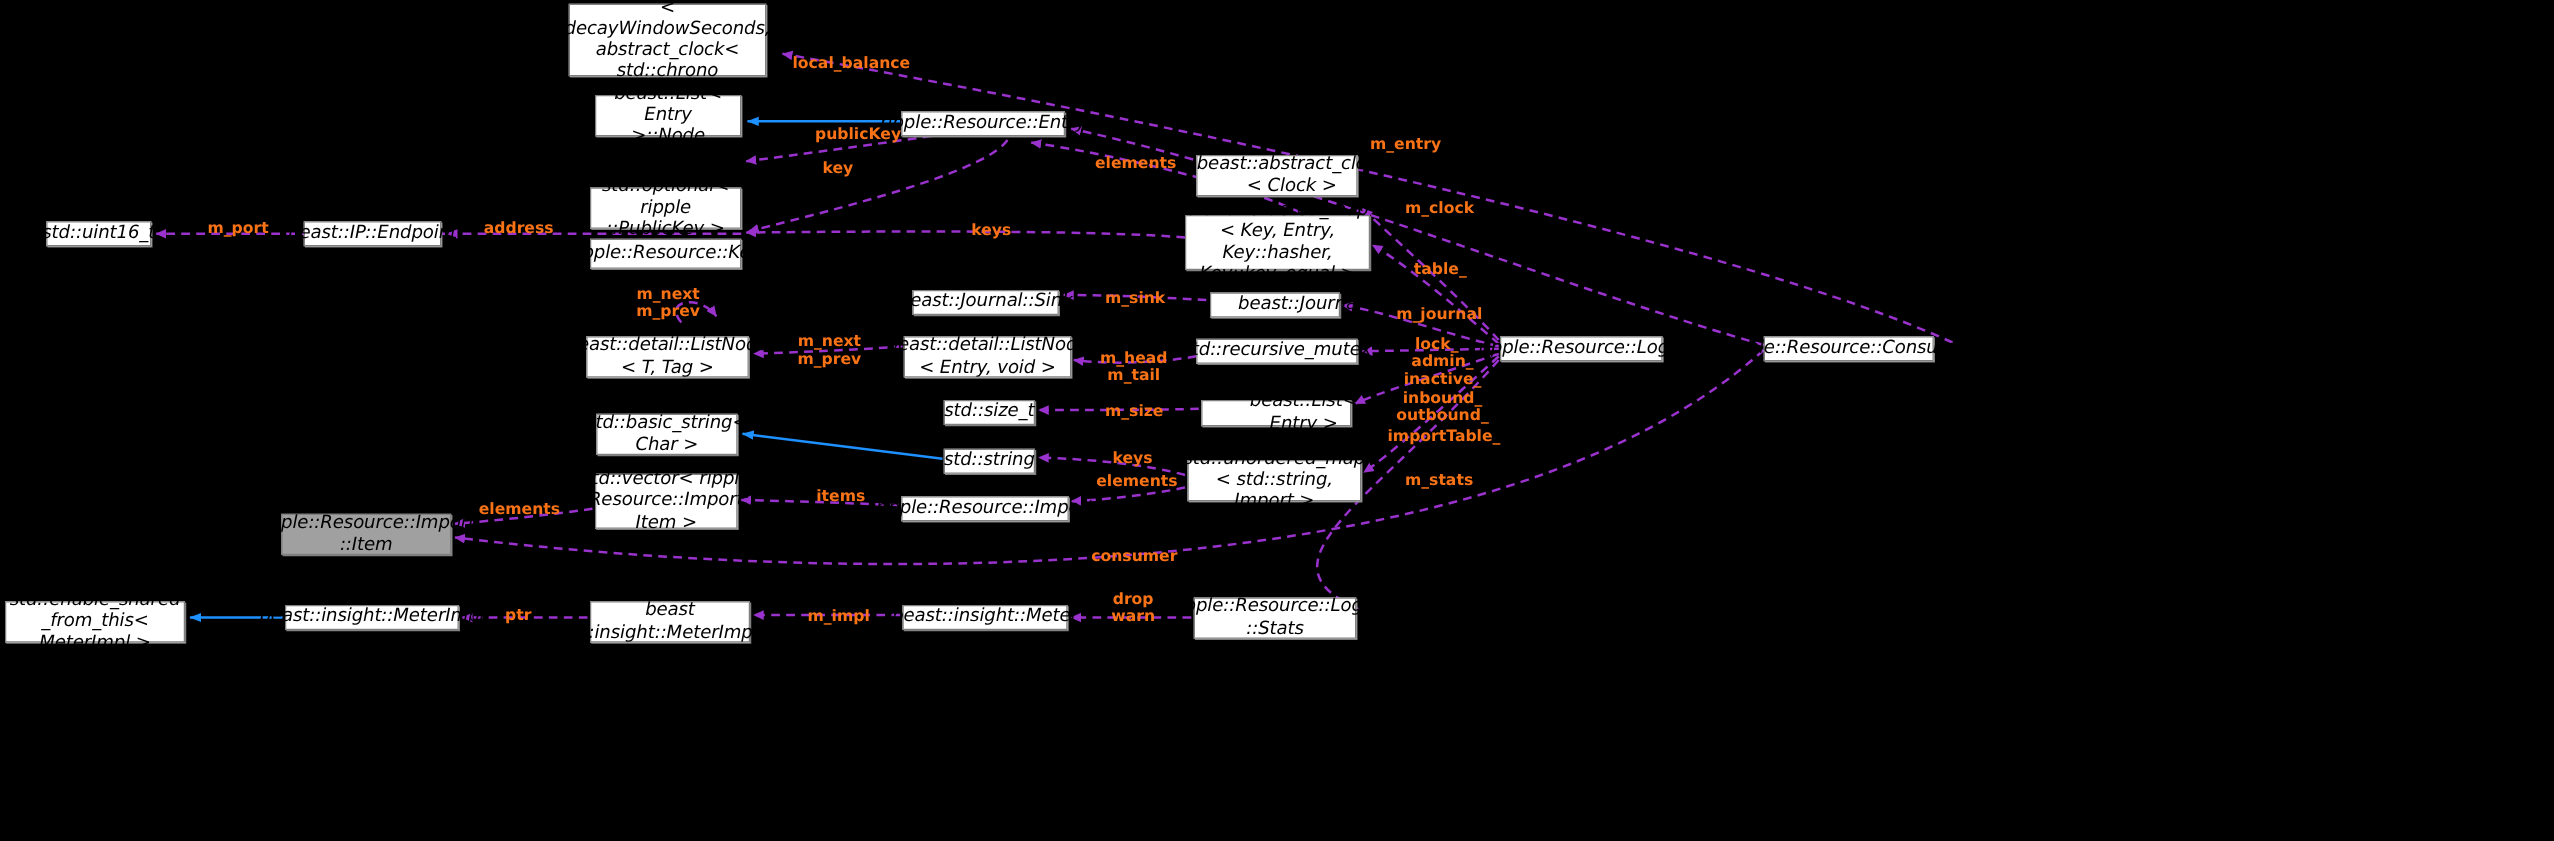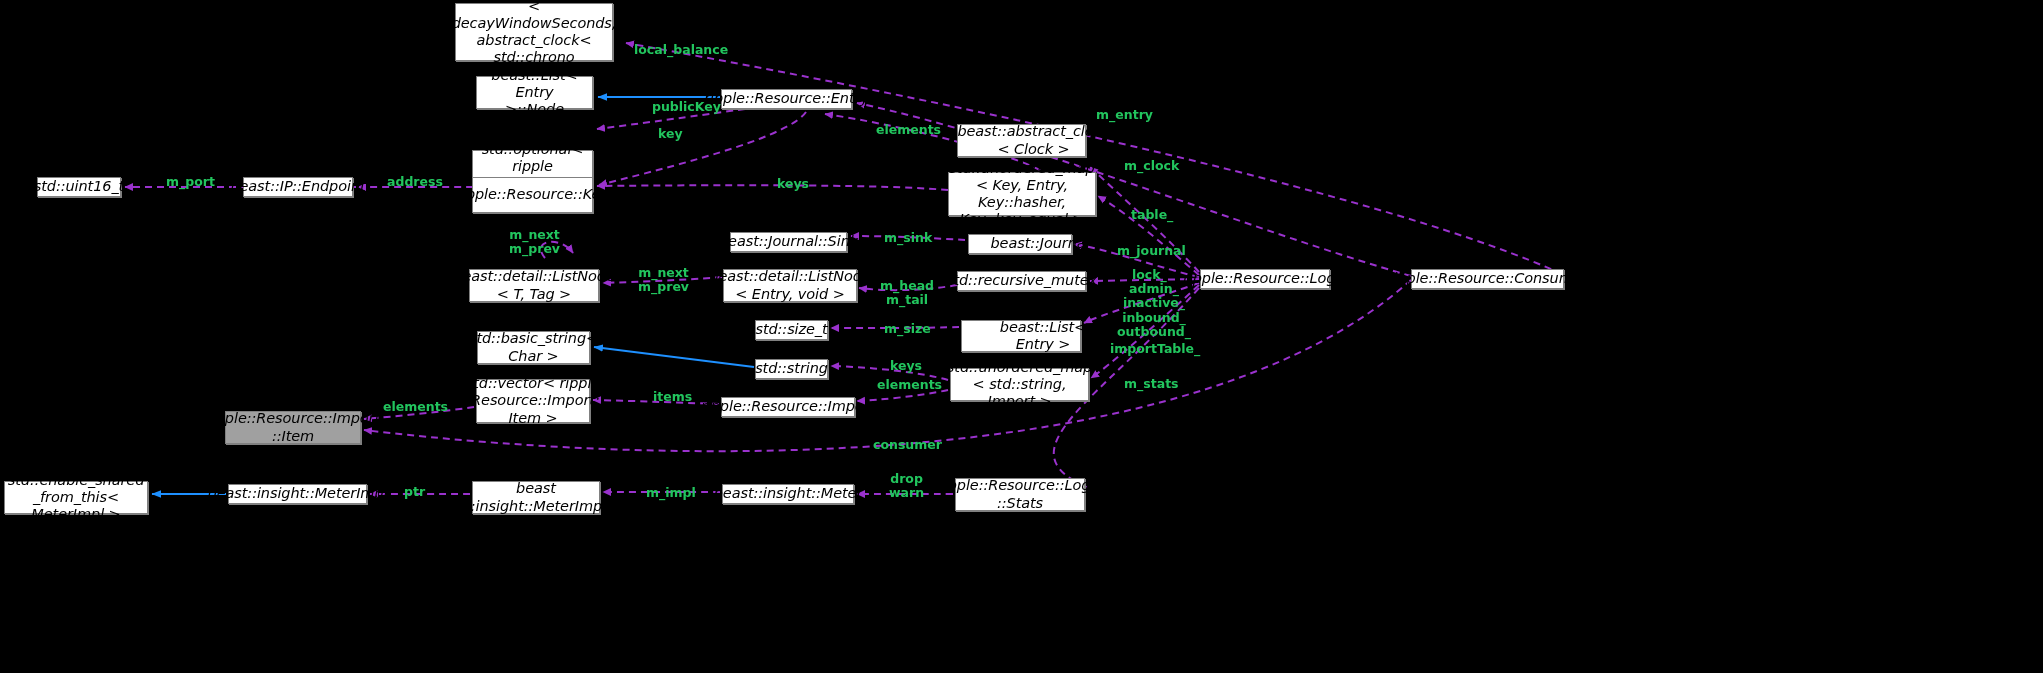--- a/index.html
+++ b/index.html
@@ -25,21 +25,21 @@
     text-align:center;
     font-size:14.5px;
     line-height:1.18;
     white-space:pre-line;
     letter-spacing:-0.1px;
     font-style:italic;
   }
   .node.highlight{background:#a0a0a0;}
   .elabel{
     position:absolute;
-    color:#22c55e;
+    color:#f97316;
     font-size:12.5px;
     font-weight:bold;
     line-height:1.15;
     white-space:pre-line;
     text-align:center;
     letter-spacing:0px;
   }
 </style>
 </head>
 <body>
@@ -100,49 +100,49 @@
 <div class="node" style="left: 455px; top: 3px; width: 158px; height: 58px;">ripple::DecayingSample
 &lt; decayWindowSeconds,
  abstract_clock&lt; std::chrono
 ::steady_clock &gt; &gt;</div>
     <div class="node" style="left: 476px; top: 76px; width: 117px; height: 33px;">beast::List&lt; Entry
 &gt;::Node</div>
     <div class="node" style="left: 472px; top: 122px; width: 121px; height: 33px; margin-top: 28px;">std::optional&lt; ripple
 ::PublicKey &gt;</div>
     <div class="node" style="left: 37px; top: 177px; width: 84px; height: 20px;">std::uint16_t</div>
     <div class="node" style="left: 243px; top: 177px; width: 110px; height: 20px;">beast::IP::Endpoint</div>
-    <div class="node" style="left: 472px; top: 177px; width: 121px; height: 36px;">ripple::Resource::Key</div>
+    <div class="node" style="left: 472px; top: 191px; width: 121px; height: 24px;">ripple::Resource::Key</div>
     <div class="node" style="left: 721px; top: 89px; width: 131px; height: 20px;">ripple::Resource::Entry</div>
     <div class="node" style="left: 957px; top: 124px; width: 129px; height: 33px; padding-left: 24px;">beast::abstract_clock
 &lt; Clock &gt;</div>
     <div class="node" style="left: 948px; top: 172px; width: 148px; height: 44px;">std::unordered_map
 &lt; Key, Entry, Key::hasher,
  Key::key_equal &gt;</div>
     <div class="node" style="left: 730px; top: 232px; width: 117px; height: 20px;">beast::Journal::Sink</div>
     <div class="node" style="left: 968px; top: 234px; width: 104px; height: 20px; padding-left: 40px;">beast::Journal</div>
     <div class="node" style="left: 469px; top: 269px; width: 130px; height: 33px;">beast::detail::ListNode
 &lt; T, Tag &gt;</div>
     <div class="node" style="left: 723px; top: 269px; width: 134px; height: 33px;">beast::detail::ListNode
 &lt; Entry, void &gt;</div>
     <div class="node" style="left: 957px; top: 271px; width: 129px; height: 20px;">std::recursive_mutex</div>
     <div class="node" style="left: 755px; top: 320px; width: 73px; height: 20px;">std::size_t</div>
-    <div class="node" style="left: 961px; top: 320px; width: 120px; height: 32px; padding-left: 44px;">beast::List&lt; Entry &gt;</div>
+    <div class="node" style="left: 961px; top: 320px; width: 120px; height: 21px; padding-left: 44px;">beast::List&lt; Entry &gt;</div>
     <div class="node" style="left: 477px; top: 331px; width: 113px; height: 33px;">std::basic_string&lt;
 Char &gt;</div>
     <div class="node" style="left: 755px; top: 359px; width: 73px; height: 20px;">std::string</div>
     <div class="node" style="left: 950px; top: 368px; width: 139px; height: 33px;">std::unordered_map
 &lt; std::string, Import &gt;</div>
     <div class="node" style="left: 476px; top: 379px; width: 114px; height: 44px;">std::vector&lt; ripple
 ::Resource::Import::
 Item &gt;</div>
     <div class="node" style="left: 721px; top: 397px; width: 134px; height: 20px;">ripple::Resource::Import</div>
     <div class="node highlight" style="left: 225px; top: 411px; width: 136px; height: 33px;">ripple::Resource::Import
 ::Item</div>
     <div class="node" style="left: 1200px; top: 269px; width: 130px; height: 20px;">ripple::Resource::Logic</div>
-    <div class="node" style="left: 1411px; top: 269px; width: 153px; height: 20px;">ripple::Resource::Consumer</div>
+    <div class="node" style="left: 1411px; top: 269px; width: 136px; height: 20px;">ripple::Resource::Consumer</div>
     <div class="node" style="left: 955px; top: 478px; width: 130px; height: 33px;">ripple::Resource::Logic
 ::Stats</div>
     <div class="node" style="left: 4px; top: 481px; width: 144px; height: 33px;">std::enable_shared
 _from_this&lt; MeterImpl &gt;</div>
     <div class="node" style="left: 228px; top: 484px; width: 139px; height: 20px;">beast::insight::MeterImpl</div>
     <div class="node" style="left: 472px; top: 481px; width: 128px; height: 33px;">std::shared_ptr&lt; beast
 ::insight::MeterImpl &gt;</div>
     <div class="node" style="left: 722px; top: 484px; width: 132px; height: 20px;">beast::insight::Meter</div>
     <div class="elabel" style="left: 634px; top: 43px;">local_balance</div>
     <div class="elabel" style="left: 640px; top: 100px; margin-left: 12px;">publicKey</div>

